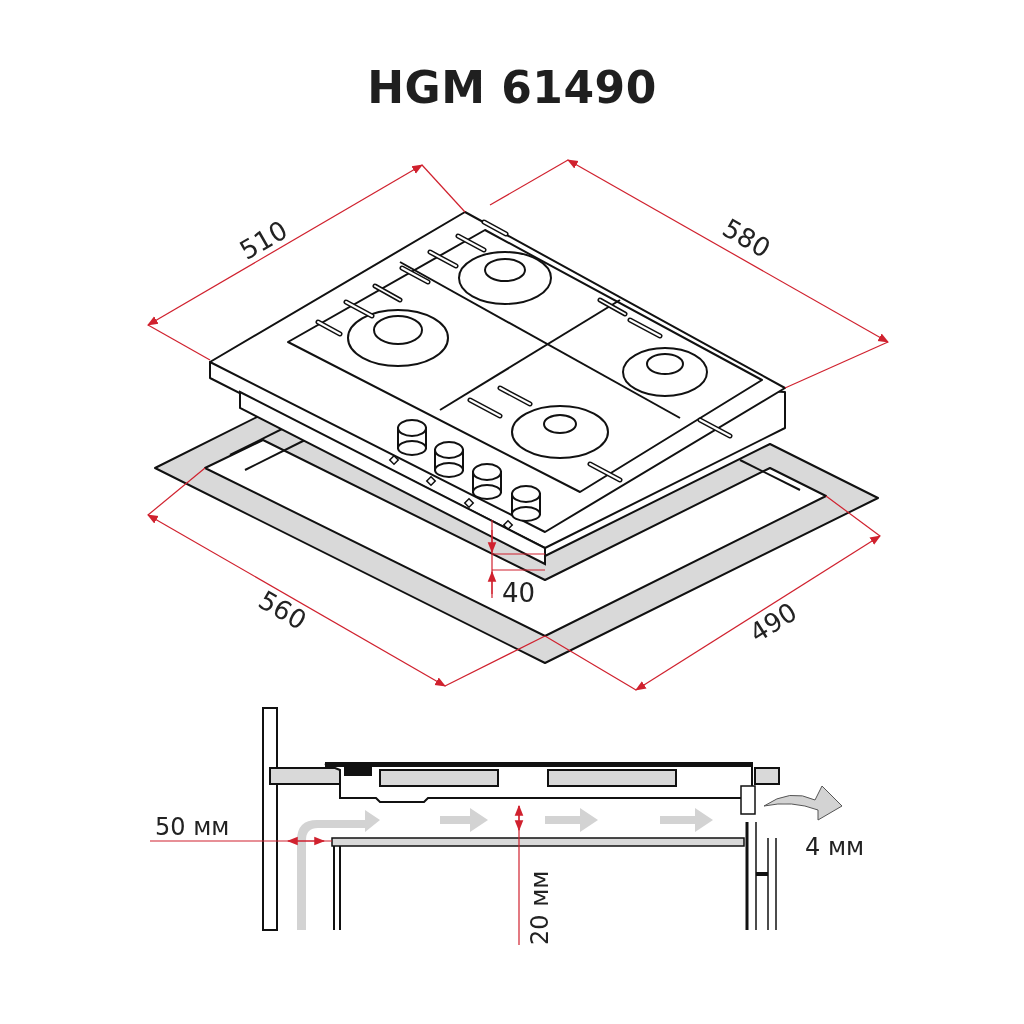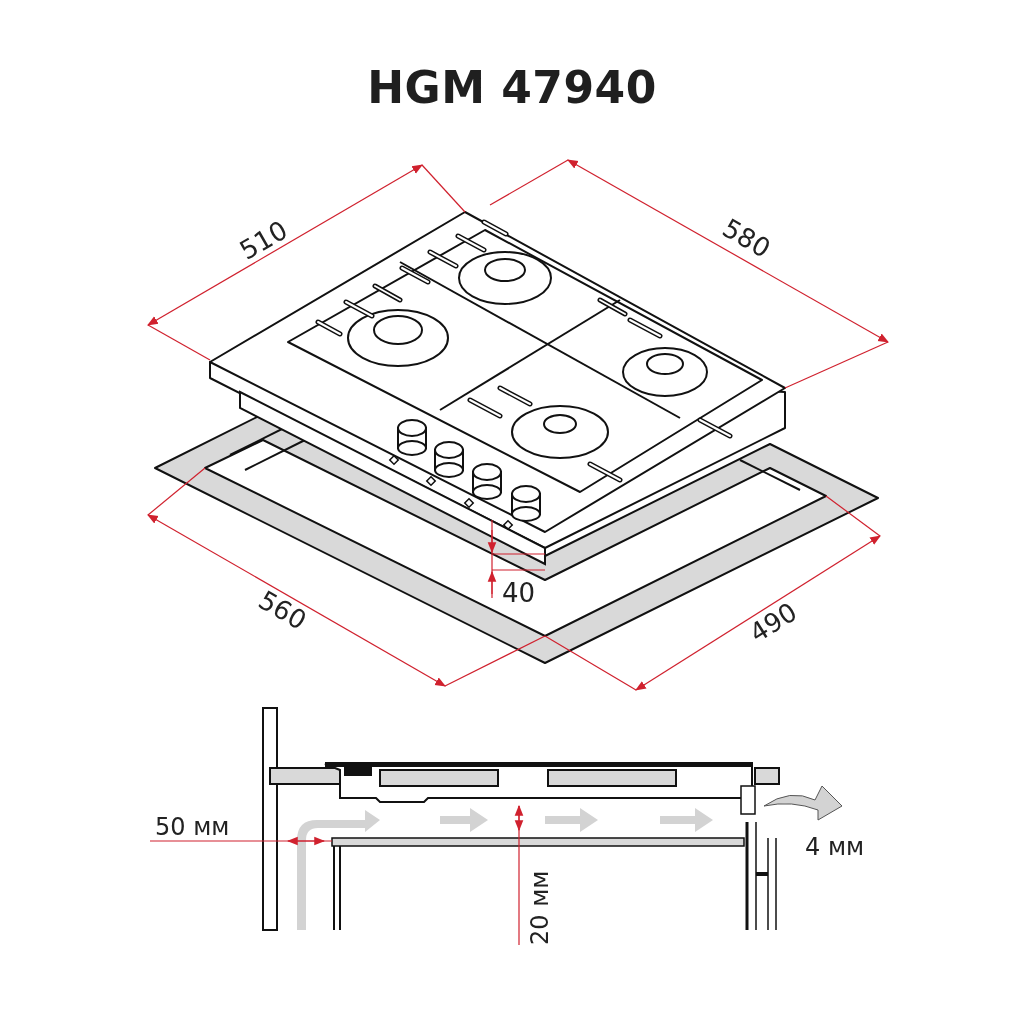--- a/index.html
+++ b/index.html
@@ -8,21 +8,21 @@
   .title { position: absolute; left: 0; right: 0; top: 62px; text-align: center;
            font-family: "DejaVu Sans", sans-serif; font-weight: bold; font-size: 44px;
            color: #1f1f1f; letter-spacing: 0.5px; }
   svg { position: absolute; left: 0; top: 0; }
   .dim-text { font-family: "DejaVu Sans", sans-serif; font-size: 26px; fill: #222; }
   .dim-text-sm { font-family: "DejaVu Sans", sans-serif; font-size: 24px; fill: #222; }
 </style>
 </head>
 <body>
 
-<div class="title">HGM 47940</div>
+<div class="title">HGM 61490</div>
 
 <svg width="1024" height="1024" viewBox="0 0 1024 1024">
   <defs>
     <marker id="arr" viewBox="0 0 10 10" refX="9" refY="5" markerWidth="9" markerHeight="9" orient="auto-start-reverse">
       <path d="M0,1 L10,5 L0,9 z" fill="#d0212e"></path>
     </marker>
   </defs>
 
   <g>
 

